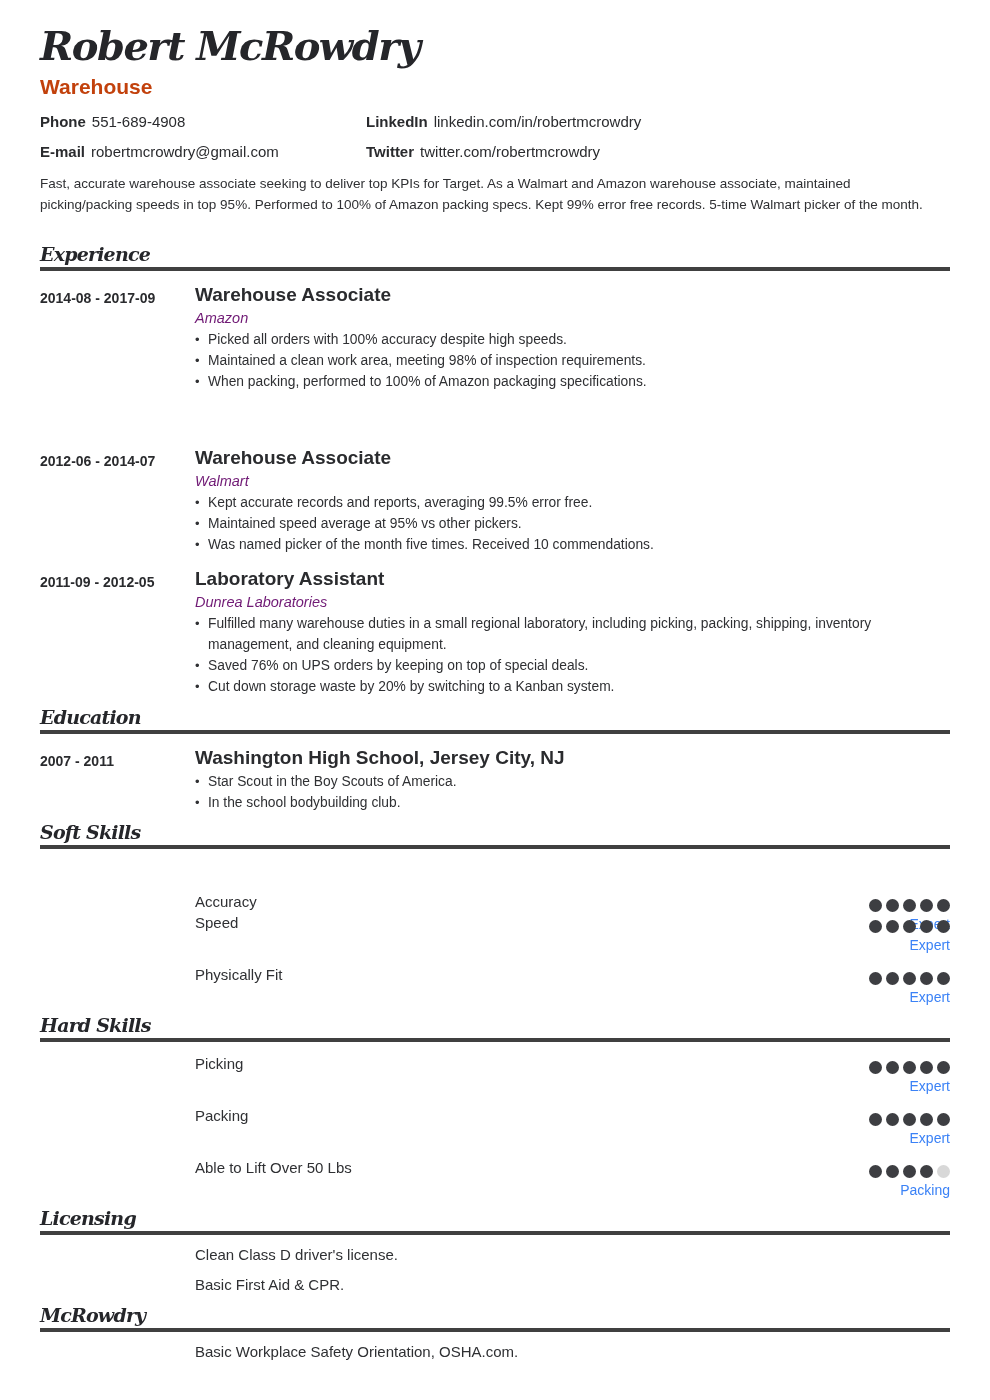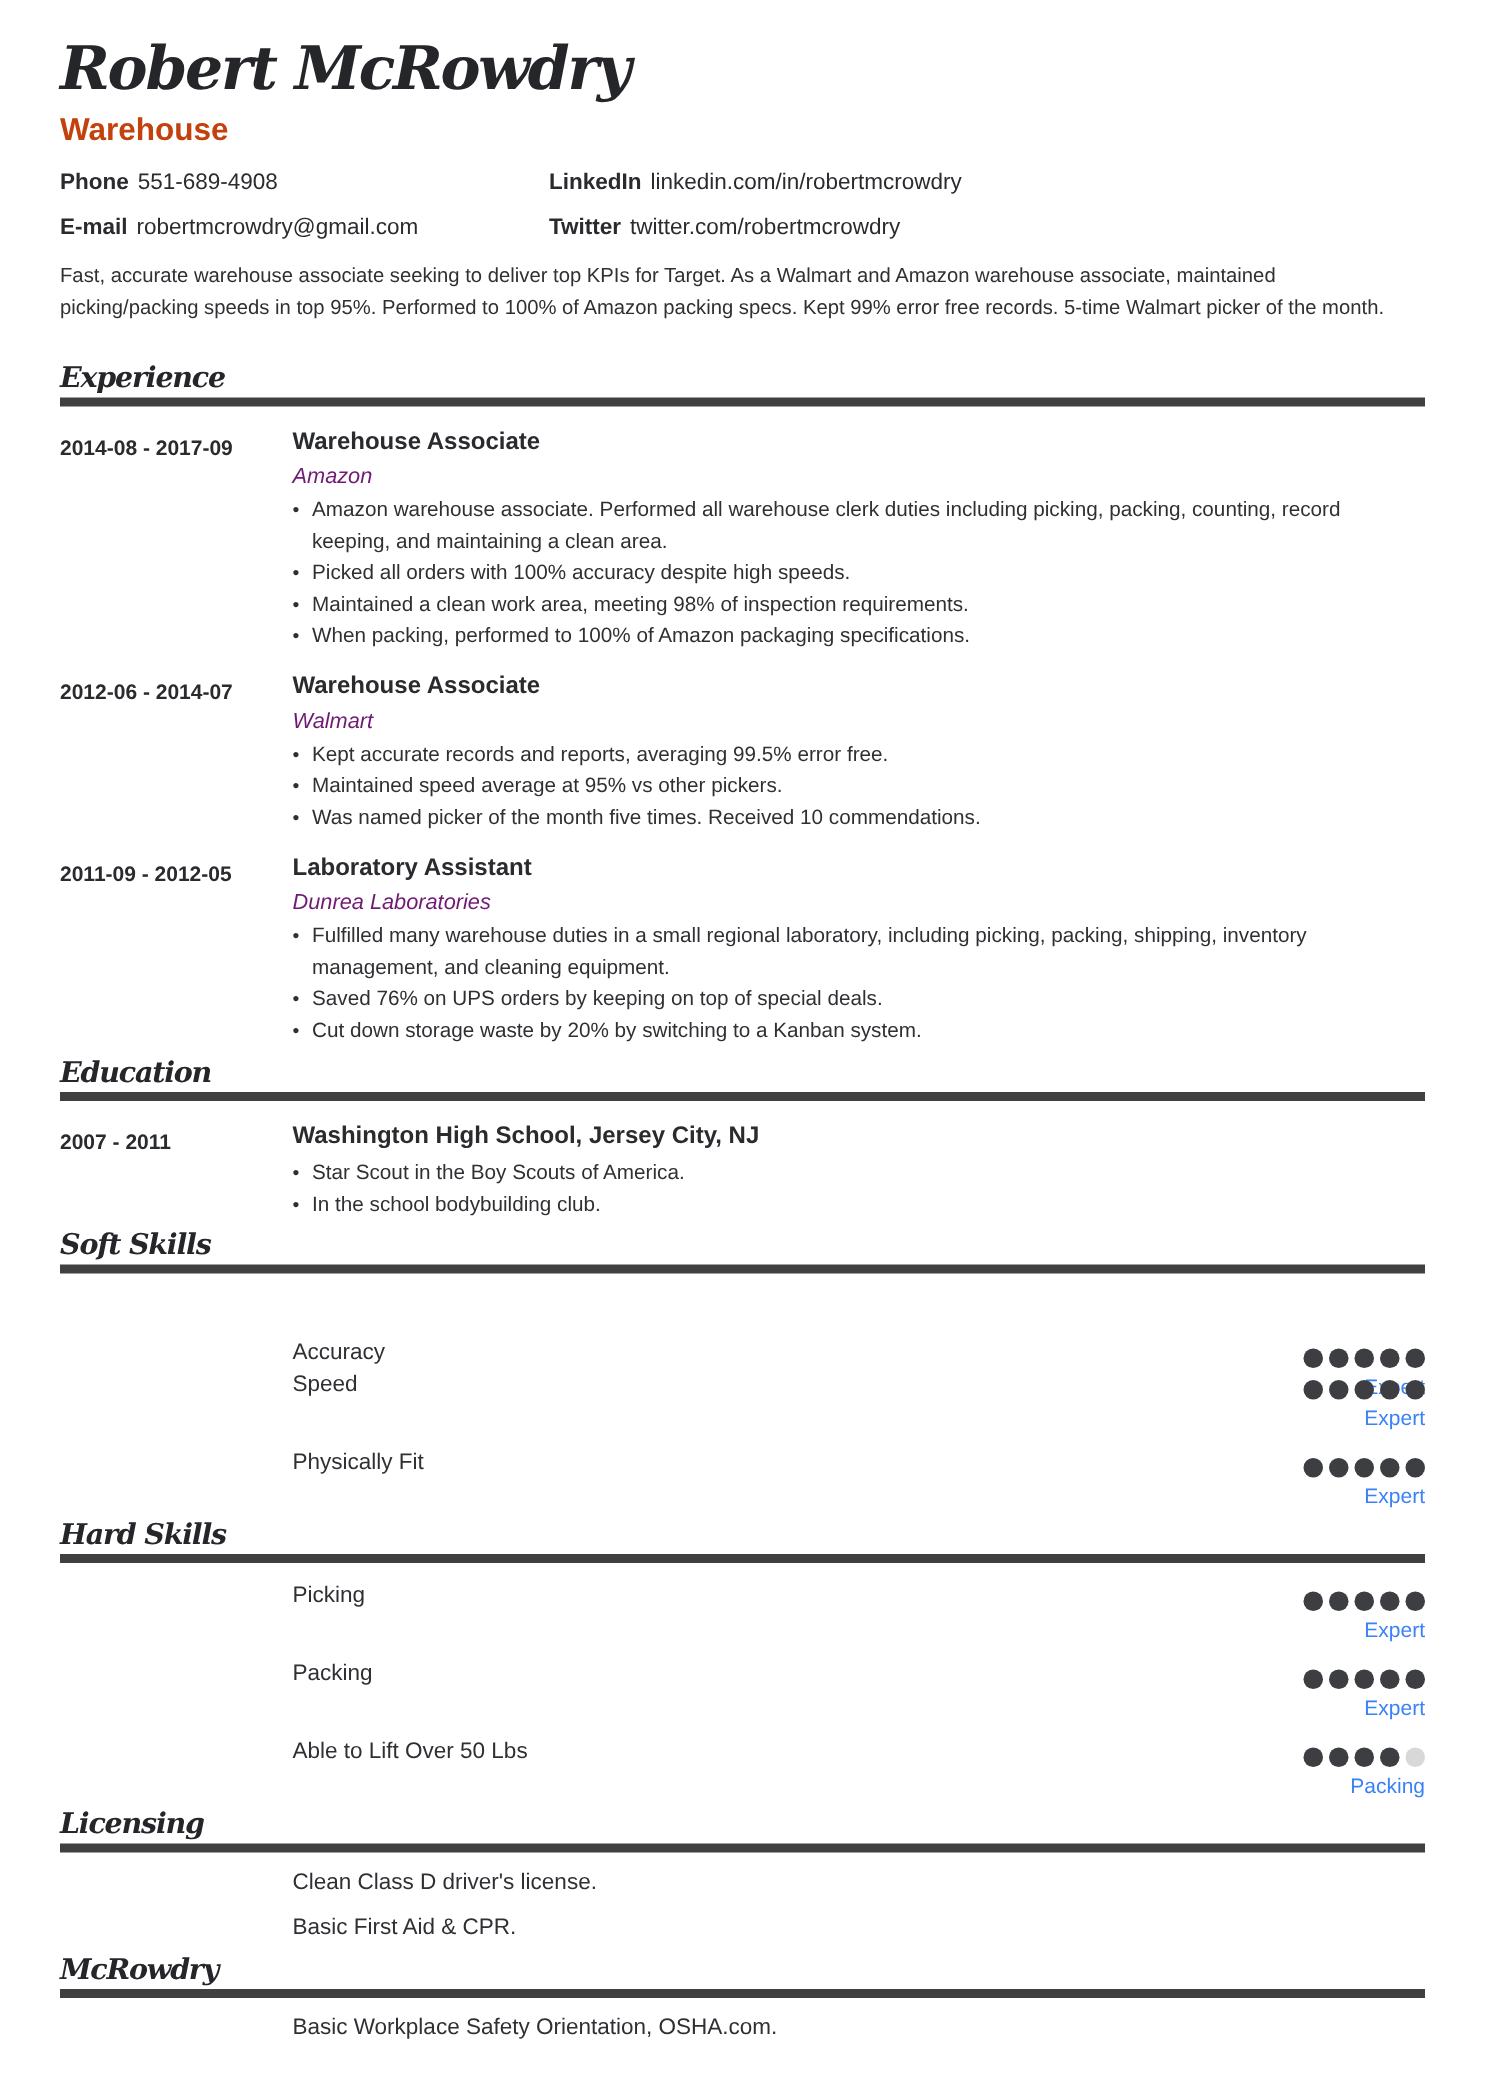--- a/index.html
+++ b/index.html
@@ -35,40 +35,40 @@
     .c-linkedin { left: 326px; top: 113px; }
     .c-twitter { left: 326px; top: 143px; }
 
     .summary {
       position: absolute; left: 0; top: 173px; width: 900px;
       font-size: 13.5px; line-height: 21px; color: #2f3033;
     }
 
     .sec-head {
       position: absolute; left: 0; width: 910px;
-      border-bottom: 6px solid #404040;
+      border-bottom: 4px solid #404040;
       height: 30px;
     }
     .sec-head span {
       position: absolute; left: 0; bottom: 2px;
       font-family: "DejaVu Serif", serif;
       font-style: italic; font-weight: bold;
       font-size: 19px; letter-spacing: -0.8px;
       color: #25262a;
       white-space: nowrap;
     }
 
     .entry { position: absolute; left: 0; width: 910px; }
     .entry .date {
       position: absolute; left: 0; top: 8px;
       font-size: 14px; font-weight: bold; color: #2a2b2e;
       white-space: nowrap;
     }
     .entry .body { position: absolute; left: 155px; top: 0; width: 740px; }
-    .entry .role { font-size: 16px; font-weight: bold; line-height: 26px; color: #2a2b2e; white-space: nowrap; }
+    .entry .role { font-size: 19px; font-weight: bold; line-height: 26px; color: #2a2b2e; white-space: nowrap; }
     .entry .company { font-size: 14.5px; font-style: italic; line-height: 21px; margin-top: 0px; color: #701a75; }
     .entry ul { list-style: none; }
     .entry li {
       position: relative; padding-left: 13px;
       font-size: 13.8px; line-height: 21px; color: #2f3033;
     }
     .entry li::before {
       content: "\2022"; position: absolute; left: 0; top: 0; font-size: 13px;
     }
 
@@ -113,21 +113,20 @@
   <div class="sec-head" style="top:241px;">
     <span>Experience</span>
   </div>
 
   <div class="entry" style="top:282px;">
     <div class="date">2014-08 - 2017-09</div>
     <div class="body">
       <div class="role">Warehouse Associate</div>
       <div class="company">Amazon</div>
       <ul>
-        <li>Amazon warehouse associate. Performed all warehouse clerk duties including picking, packing, counting, record keeping, and maintaining a clean area.</li>
         <li>Picked all orders with 100% accuracy despite high speeds.</li>
         <li>Maintained a clean work area, meeting 98% of inspection requirements.</li>
         <li>When packing, performed to 100% of Amazon packaging specifications.</li>
       </ul>
     </div>
   </div>
 
   <div class="entry" style="top:445px;">
     <div class="date">2012-06 - 2014-07</div>
     <div class="body">

